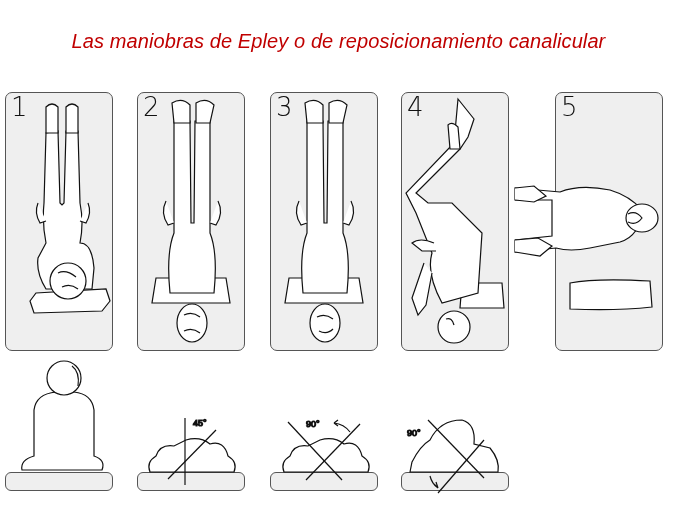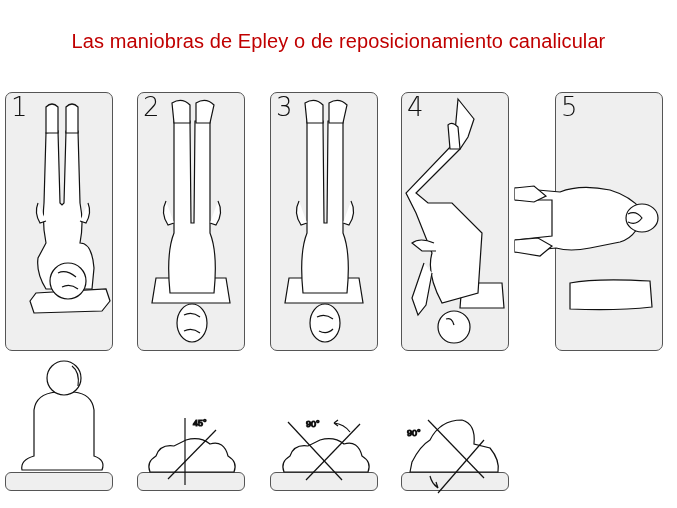--- a/index.html
+++ b/index.html
@@ -1,17 +1,17 @@
 <!DOCTYPE html>
 <html><head>
 <meta charset="utf-8">
 <style>
   html,body{margin:0;padding:0;background:#fff;}
   body{width:677px;height:508px;position:relative;overflow:hidden;font-family:"Liberation Sans",sans-serif;}
-  .title{position:absolute;left:0;top:30px;width:677px;text-align:center;color:#c00000;font-size:20px;letter-spacing:0.1px;}
+  .title{position:absolute;left:0;top:30px;width:677px;text-align:center;color:#c00000;font-size:20px;letter-spacing:0.1px;font-style:italic;}
   .panel{position:absolute;top:92px;height:259px;width:108px;background:#efefef;border:1.5px solid #555;border-radius:7px;box-sizing:border-box;}
   .num{position:absolute;left:5px;top:1px;font-size:26px;color:#111;line-height:1;font-family:"DejaVu Sans",sans-serif;font-weight:300;}
   .fig{position:absolute;left:0;top:0;}
   .mat{position:absolute;top:472px;height:19px;width:108px;background:#efefef;border:1.5px solid #555;border-radius:6px;box-sizing:border-box;}
   svg.layer{position:absolute;left:0;top:0;overflow:visible;}
   .ang{font-size:9px;fill:#333;font-family:"Liberation Sans",sans-serif;}
 </style>
 </head>
 <body>
 

